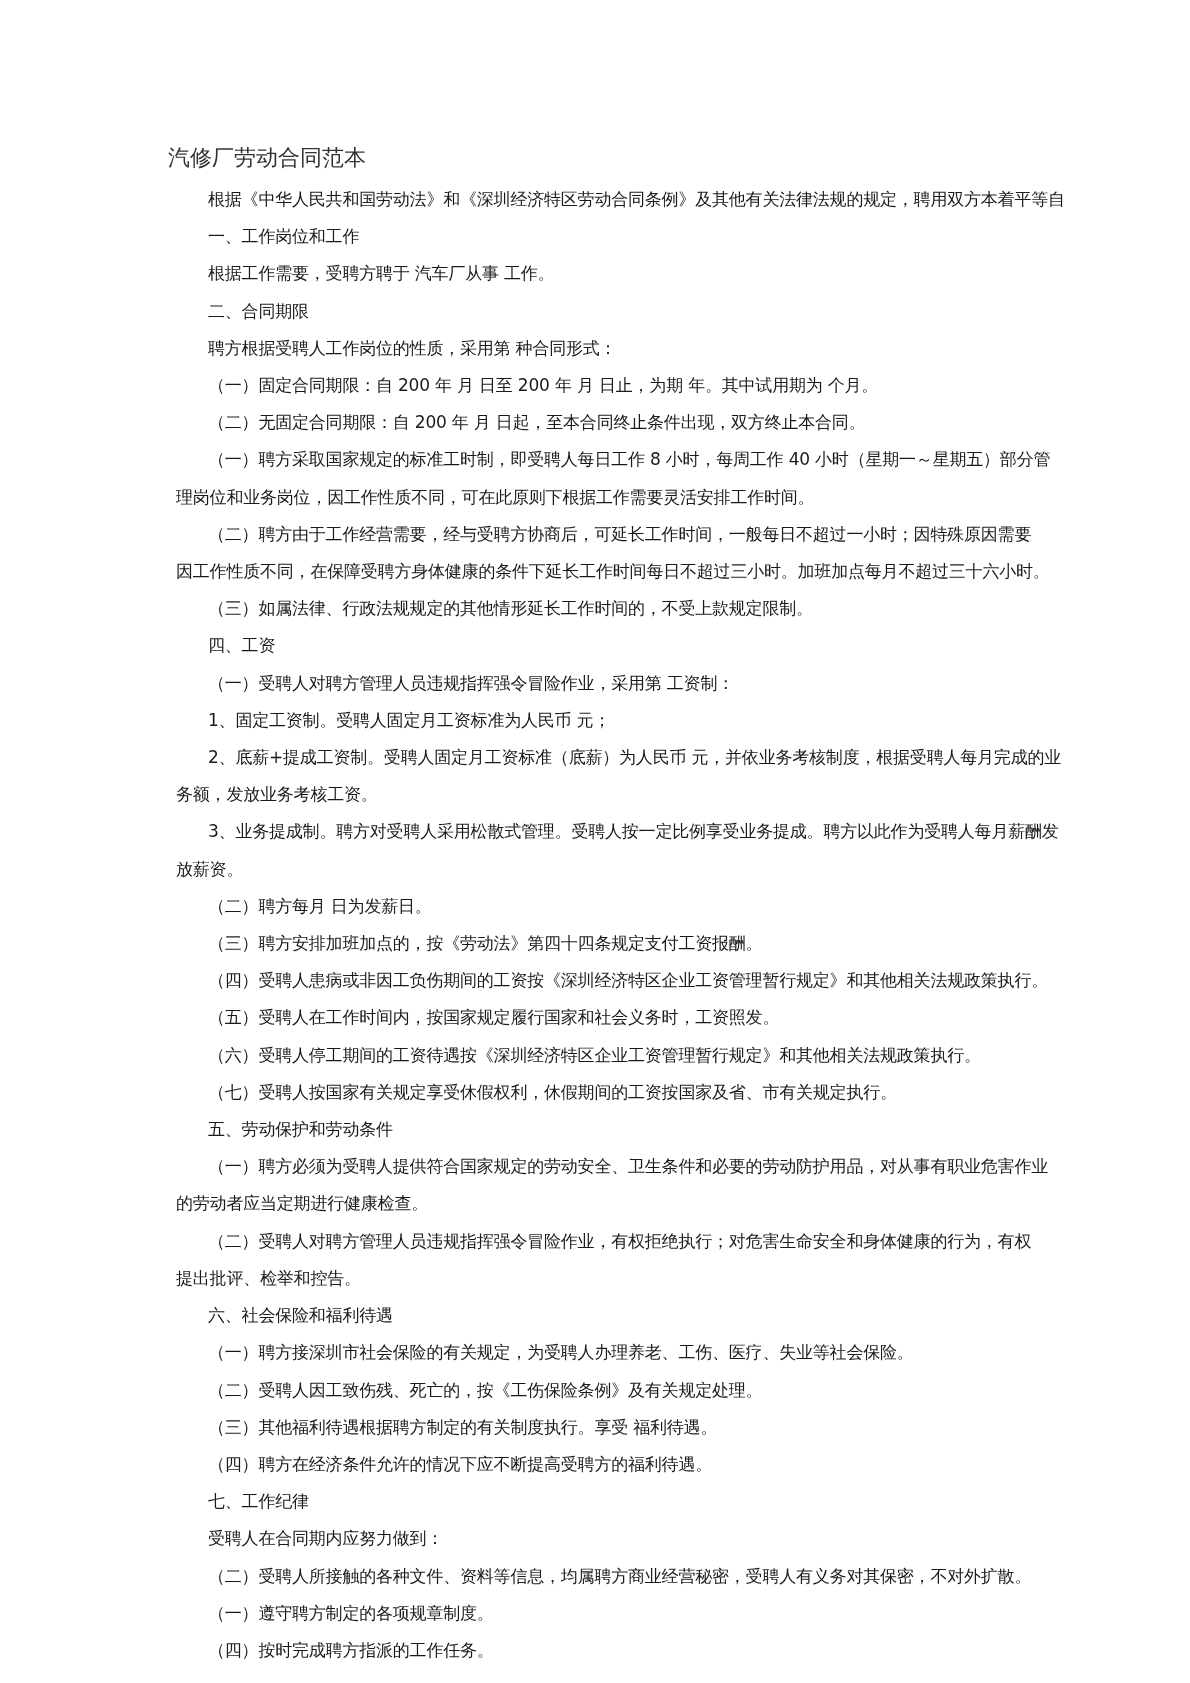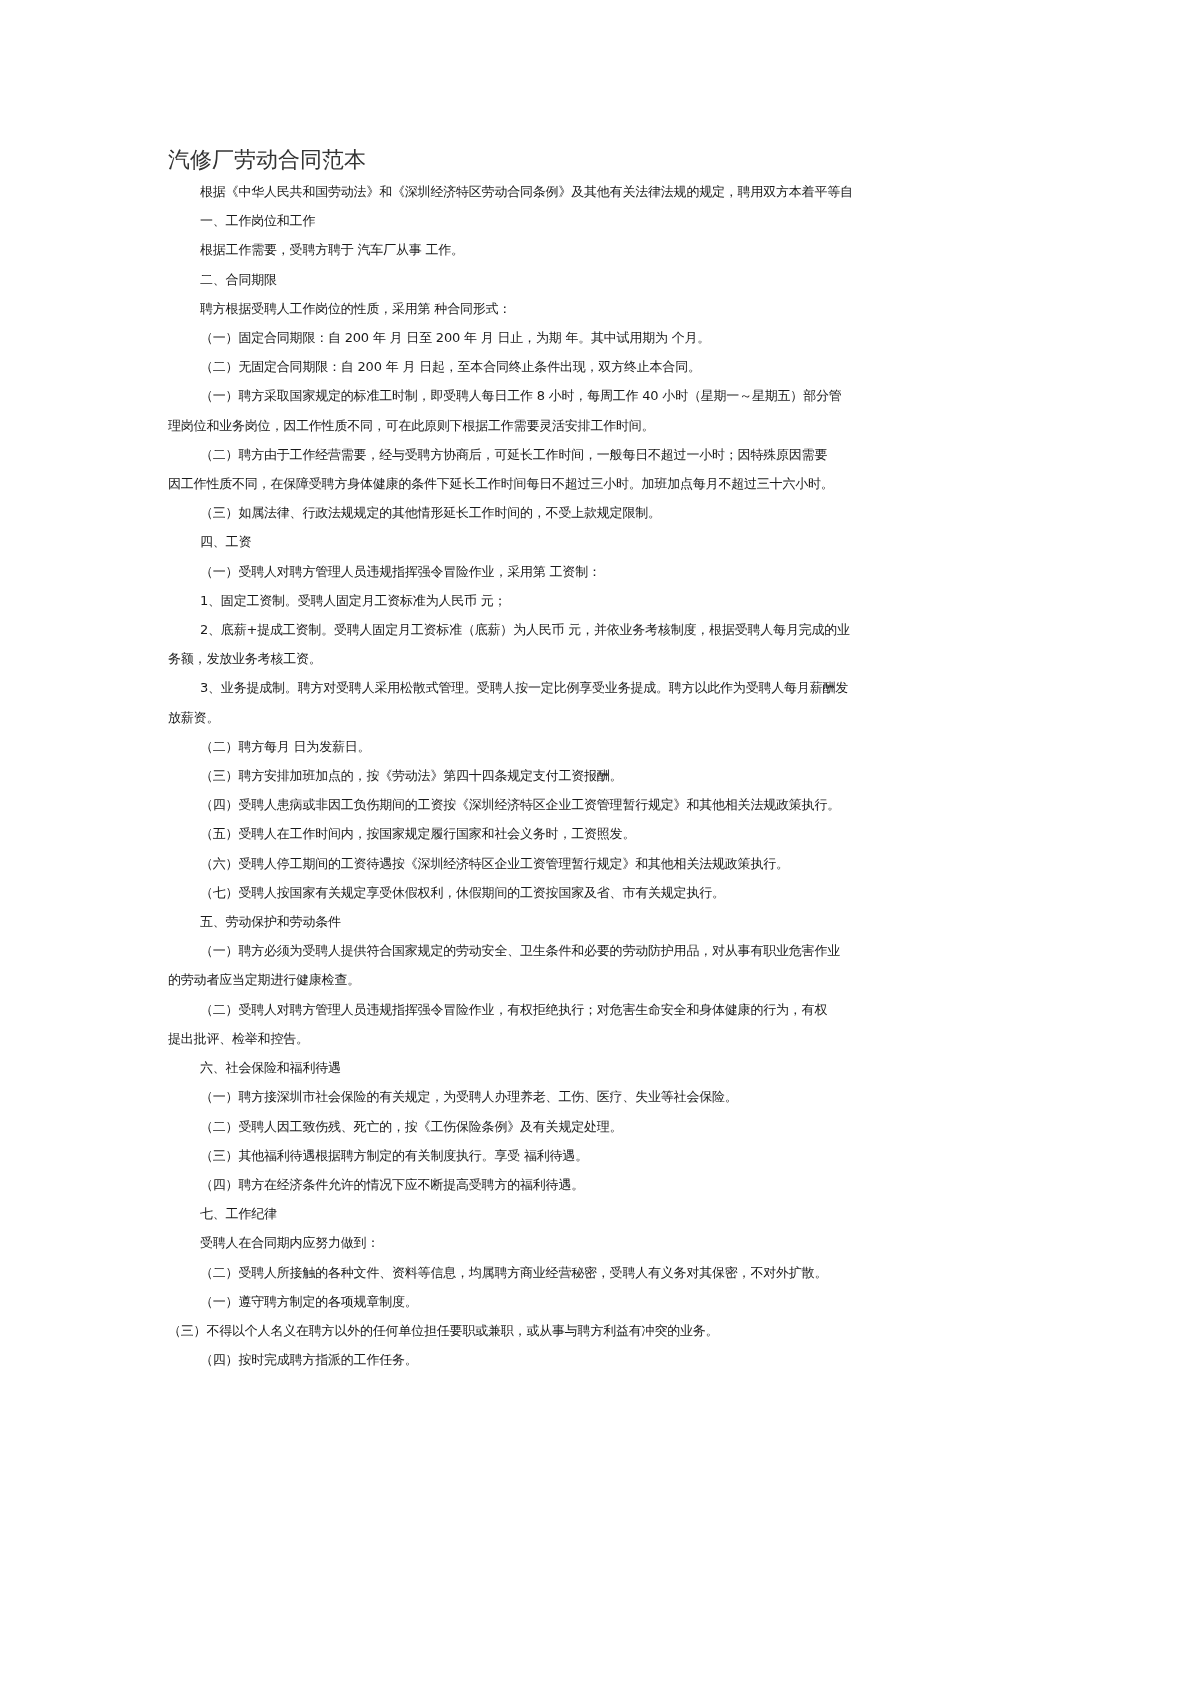--- a/index.html
+++ b/index.html
@@ -15,32 +15,32 @@
       font-family: "DejaVu Sans", "Liberation Sans", sans-serif;
       color: #1a1a1a;
     }
     .page {
       position: absolute;
       left: 168px;
       top: 143px;
       width: 778px;
     }
     .title {
-      font-family: Liberation Sans, sans-serif;
+      font-family: Liberation Mono, monospace;
       font-size: 22px;
       font-weight: normal;
       color: #333333;
       line-height: 34px;
       margin: 0 0 0 0;
       letter-spacing: 0px;
     }
     .line {
-      font-size: 13px;
+      font-size: 17px;
       line-height: 29.2px;
-      margin: 0;
+      margin: 8px;
       white-space: nowrap;
       letter-spacing: -0.2px;
     }
     .indent { padding-left: 32px; }
     .noindent { padding-left: 0; }
   </style>
 </head>
 <body>
 
 <div class="page">
@@ -78,16 +78,15 @@
       <p class="line noindent">提出批评、检举和控告。</p>
       <p class="line indent">六、社会保险和福利待遇</p>
       <p class="line indent">（一）聘方接深圳市社会保险的有关规定，为受聘人办理养老、工伤、医疗、失业等社会保险。</p>
       <p class="line indent">（二）受聘人因工致伤残、死亡的，按《工伤保险条例》及有关规定处理。</p>
       <p class="line indent">（三）其他福利待遇根据聘方制定的有关制度执行。享受 福利待遇。</p>
       <p class="line indent">（四）聘方在经济条件允许的情况下应不断提高受聘方的福利待遇。</p>
       <p class="line indent">七、工作纪律</p>
       <p class="line indent">受聘人在合同期内应努力做到：</p>
       <p class="line indent">（二）受聘人所接触的各种文件、资料等信息，均属聘方商业经营秘密，受聘人有义务对其保密，不对外扩散。</p>
       <p class="line indent">（一）遵守聘方制定的各项规章制度。</p>
-      <p class="line noindent">（三）不得以个人名义在聘方以外的任何单位担任要职或兼职，或从事与聘方利益有冲突的业务。</p>
       <p class="line indent">（四）按时完成聘方指派的工作任务。</p>
     </div>
 </div>
 
 </body></html>

